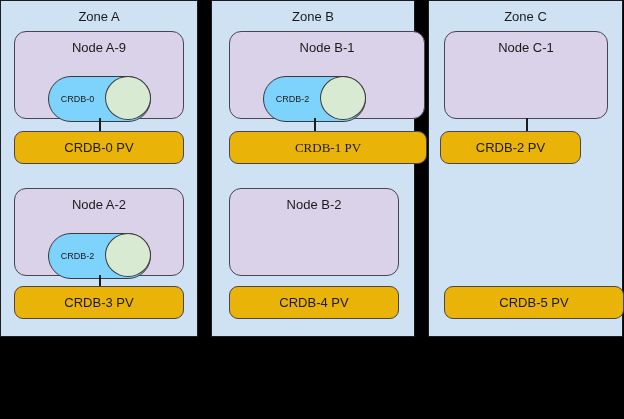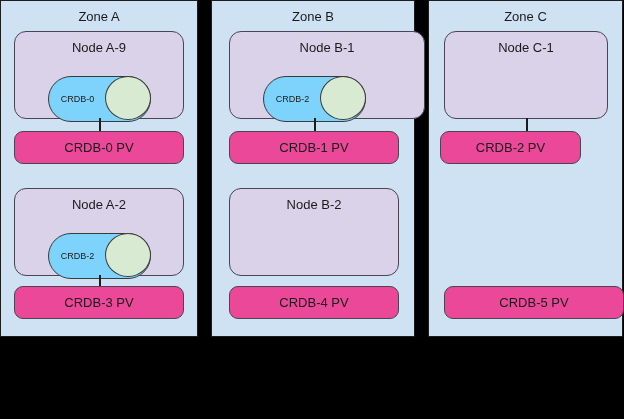--- a/index.html
+++ b/index.html
@@ -64,21 +64,21 @@
     line-height: 16px;
   }
 
   
   .node-row1 { top: 30px;  height: 88px; }
   .node-row2 { top: 187px; height: 88px; }
 
   
   .pv {
     position: absolute;
-    background: #ec4899;
+    background: #eab308;
     border: 1px solid #4a4455;
     border-radius: 9px;
     box-sizing: border-box;
     display: flex;
     align-items: center;
     justify-content: center;
     font-size: 13px;
     color: #1a1a1a;
   }
   .pv-row1 { top: 130px; height: 33px; }
@@ -155,21 +155,21 @@
     <div class="zone-title">Zone B</div>
 
     <div class="node node-row1" style="left:17px; width:196px;">
       <div class="node-title">Node B-1</div>
       <div class="cyl" style="left:33px; top:44px; width:103px; height:46px;">
         <div class="cyl-cap"></div>
         <div class="cyl-label">CRDB-2</div>
       </div>
     </div>
     <div class="connector" style="left:102px; top:117px; height:14px;"></div>
-    <div class="pv pv-row1" style="left:17px; width:170px;">CRDB-1 PV</div>
+    <div class="pv pv-row1" style="left:17px; width:198px;font-family:Liberation Serif, serif;">CRDB-1 PV</div>
 
     <div class="node node-row2" style="left:17px; width:170px;">
       <div class="node-title">Node B-2</div>
     </div>
     <div class="pv pv-row2" style="left:17px; width:170px;">CRDB-4 PV</div>
   </div>
 
   <div class="zone zone-c">
     <div class="zone-title">Zone C</div>
 

